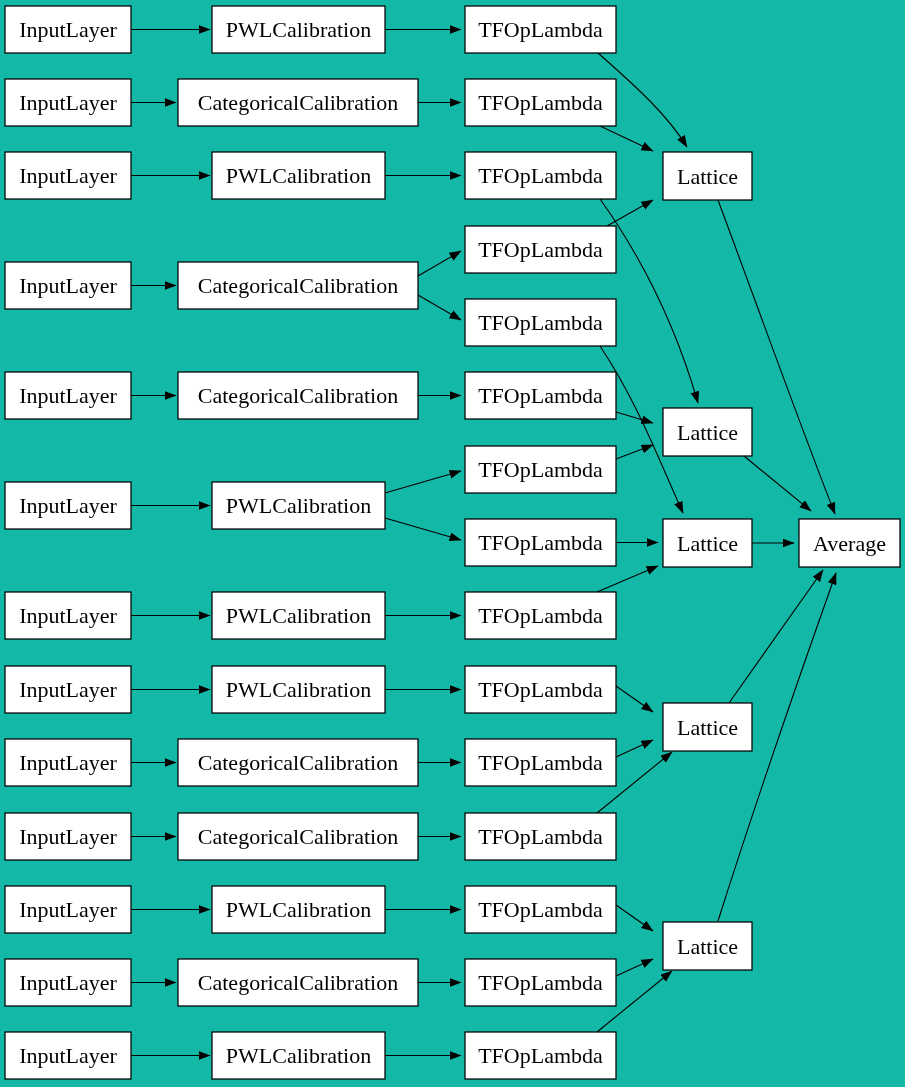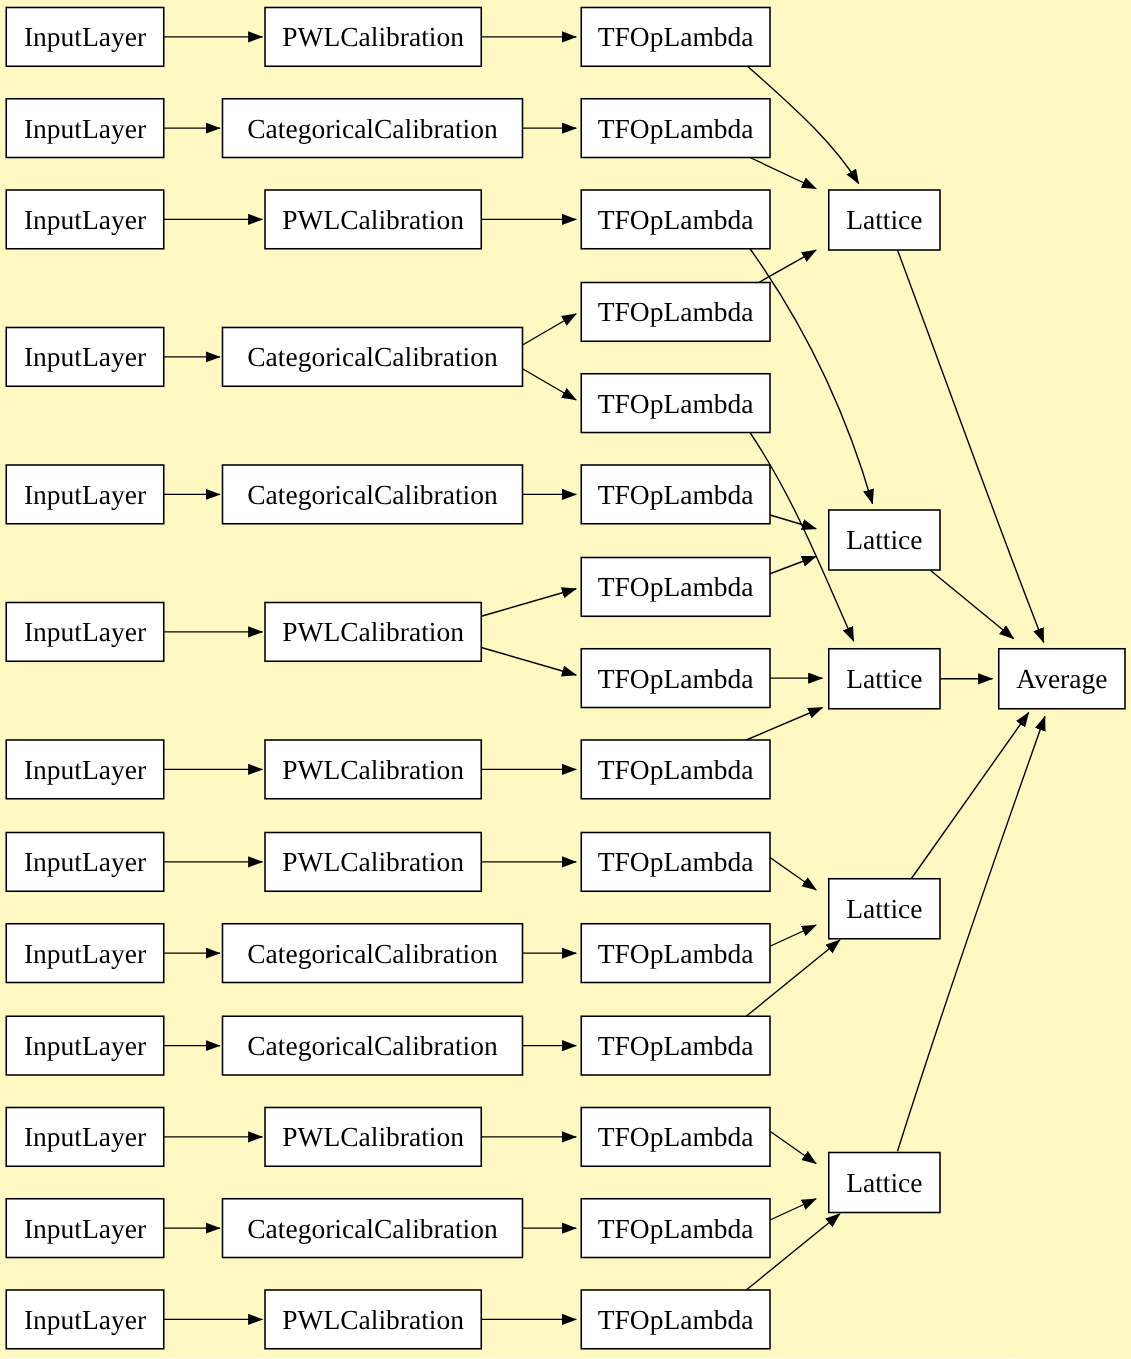--- a/index.html
+++ b/index.html
@@ -26,21 +26,21 @@
   .node text {
     font-family: "Liberation Serif", "DejaVu Serif", serif;
     font-size: 22px;
     text-anchor: middle;
   }
   #arrowhead path { stroke: none; }
 </style>
 </head>
 <body>
 
-<div id="stage" style="background: #fef9c3;">
+<div id="stage" style="background: #14b8a6;">
   <svg id="graph" width="905" height="1087" viewBox="0 0 905 1087" xmlns="http://www.w3.org/2000/svg">
     <defs>
       <marker id="arrowhead" markerUnits="userSpaceOnUse" markerWidth="13" markerHeight="10" refX="11.5" refY="4.5" orient="auto">
         <path d="M0,0 L12,4.5 L0,9 Z" fill="#000000"></path>
       </marker>
     </defs>
     <g id="edges-layer">
         <path d="M131,29.5 L210,29.5" class="edge" stroke="#000000" marker-end="url(#arrowhead)"></path>
         <path d="M131,102.5 L176,102.5" class="edge" stroke="#000000" marker-end="url(#arrowhead)"></path>
         <path d="M131,175.5 L210,175.5" class="edge" stroke="#000000" marker-end="url(#arrowhead)"></path>

